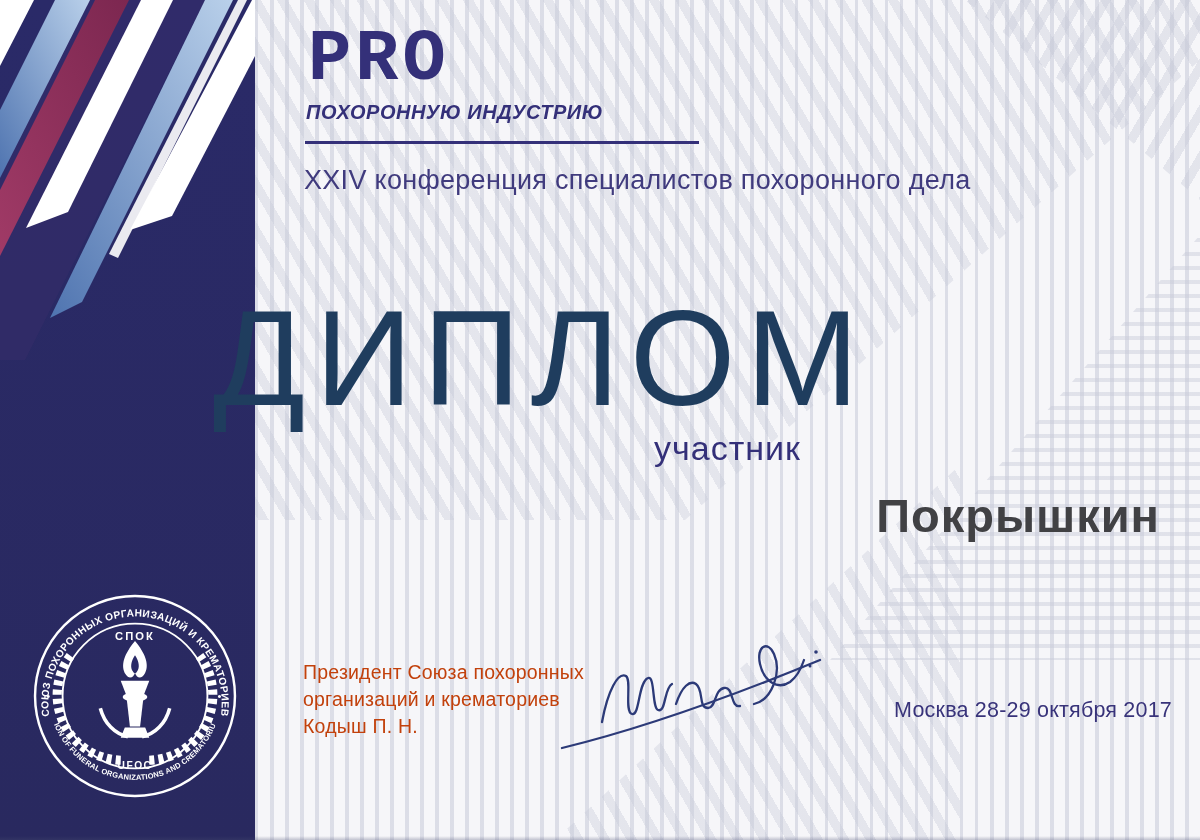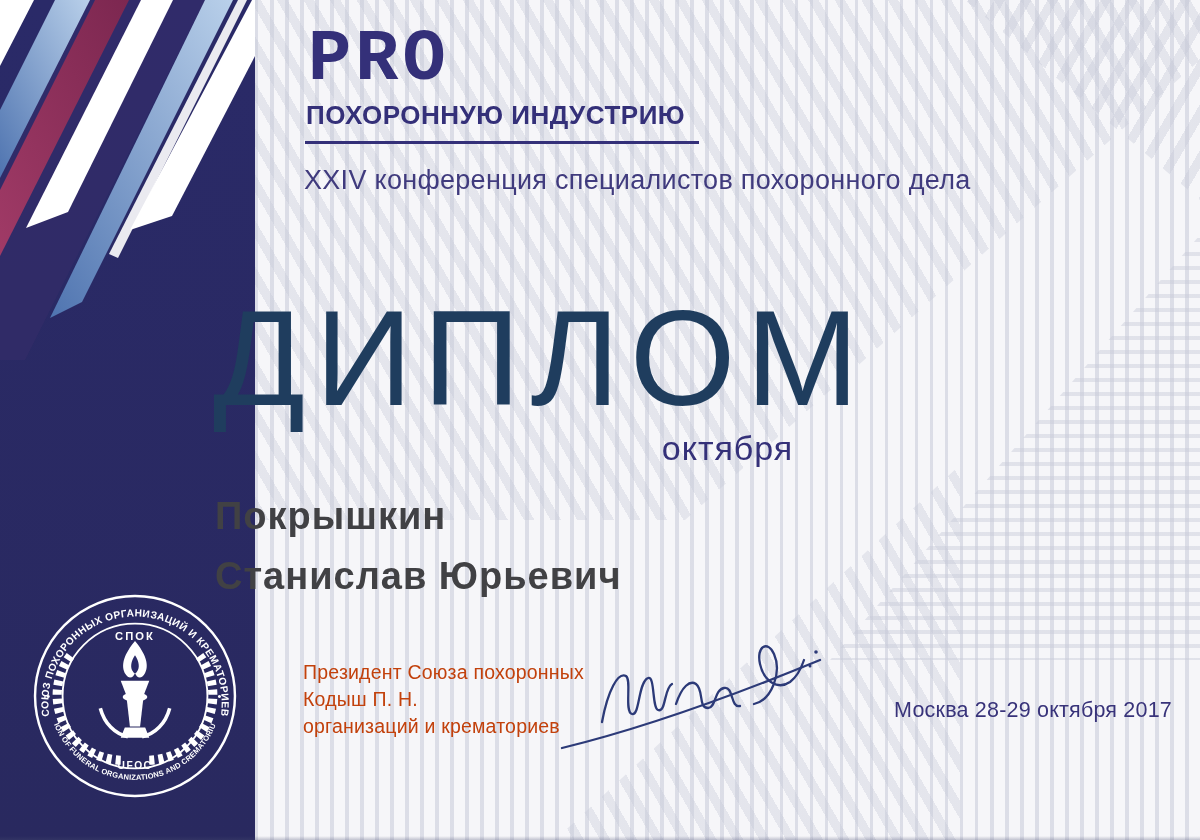--- a/index.html
+++ b/index.html
@@ -49,22 +49,23 @@
   .seal{position:absolute;left:33px;top:594px;}
   
   .pro{
     position:absolute;left:308px;top:24px;
     font-size:72px;font-weight:700;letter-spacing:4px;line-height:1;
     color:var(--indigo,#343079);
     font-family:Liberation Mono, monospace;
   }
   .industry{
     position:absolute;left:306px;top:100px;
-    font-size:26px;font-weight:700;letter-spacing:.5px;line-height:1.2;
+    font-size:20px;font-weight:700;letter-spacing:.5px;line-height:1.2;
     color:var(--indigo,#343079);
+    font-style:italic;
   }
   .header-rule{
     position:absolute;left:305px;top:141px;width:394px;height:3px;
     background:var(--indigo,#343079);
   }
   .subtitle{
     position:absolute;left:304px;top:164px;
     font-size:27px;font-weight:400;letter-spacing:.3px;line-height:1.2;
     color:#403b7e;
     text-align:right;
@@ -75,23 +76,23 @@
     text-align:left;transform:translateX(-42px);
     font-size:136px;font-weight:400;letter-spacing:10px;line-height:1;
     color:var(--title-blue,#1f3d5e);
   }
   .role{
     position:absolute;left:255px;top:429px;width:945px;text-align:center;
     font-size:34px;font-weight:400;letter-spacing:1px;
     color:var(--indigo,#343079);
   }
   .name{
-    position:absolute;left:255px;top:486px;width:945px;text-align:left;
+    position:absolute;left:255px;top:486px;width:945px;text-align:right;
     transform:translateX(-40px);
-    font-size:38px;font-weight:700;letter-spacing:1px;line-height:60px;
+    font-size:47px;font-weight:700;letter-spacing:1px;line-height:60px;
     color:var(--name-gray,#414144);
   }
   
   .signer{
     position:absolute;left:303px;top:659px;
     font-size:19.5px;line-height:27px;letter-spacing:.2px;
     color:#c2410c;
   }
   .signature{position:absolute;left:558px;top:616px;}
   .place-date{
@@ -168,30 +169,29 @@
       </g>
     </svg>
   </div>
 
   <div class="pro">PRO</div>
   <div class="industry">ПОХОРОННУЮ ИНДУСТРИЮ</div>
   <div class="header-rule"></div>
   <div class="subtitle">XXIV конференция специалистов похоронного дела</div>
 
   <div class="title">ДИПЛОМ</div>
-  <div class="role">октября</div>
+  <div class="role">участник</div>
   <div class="name">
     <div>Покрышкин</div>
-    <div>Станислав Юрьевич</div>
   </div>
 
   <div class="signer">
     <div>Президент Союза похоронных</div>
+    <div>организаций и крематориев</div>
     <div>Кодыш П. Н.</div>
-    <div>организаций и крематориев</div>
   </div>
 
   <svg class="signature" width="300" height="140" viewBox="0 0 300 140" aria-hidden="true">
     <g fill="none" stroke="#2c3a78" stroke-width="2.3" stroke-linecap="round">
       <path d="M4,132 C70,116 160,86 262,44"></path>
       <path d="M44,106 C50,74 60,56 68,60 C74,64 66,96 74,98 C82,100 80,66 90,62 C97,59 94,92 100,94 C108,97 106,72 114,68"></path>
       <path d="M118,88 C124,70 132,64 138,68 C146,74 140,92 150,92 C158,92 156,74 166,72 C176,70 172,92 182,90"></path>
       <path d="M196,88 C214,84 224,56 216,38 C210,24 198,30 202,48 C206,66 220,74 232,66 C240,60 244,50 246,44"></path>
     </g>
     <circle cx="258" cy="36" r="1.8" fill="#2c3a78"></circle>

